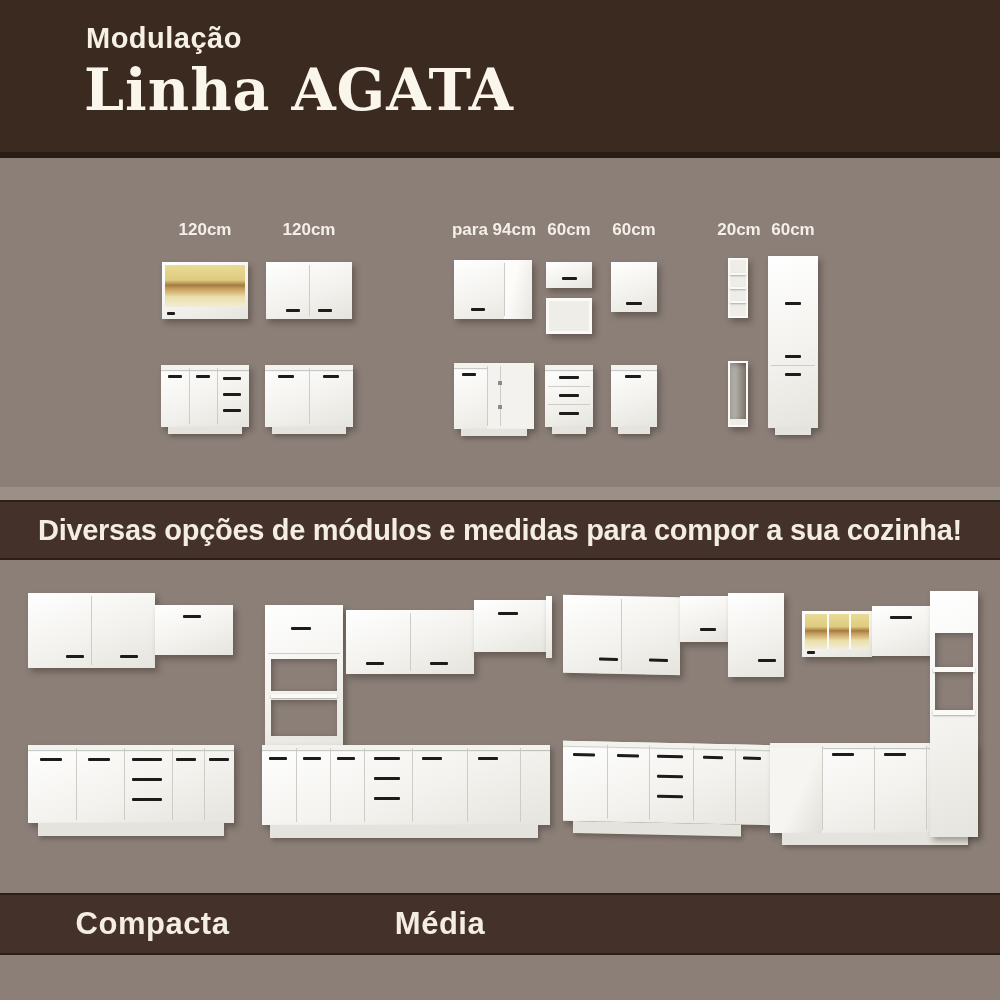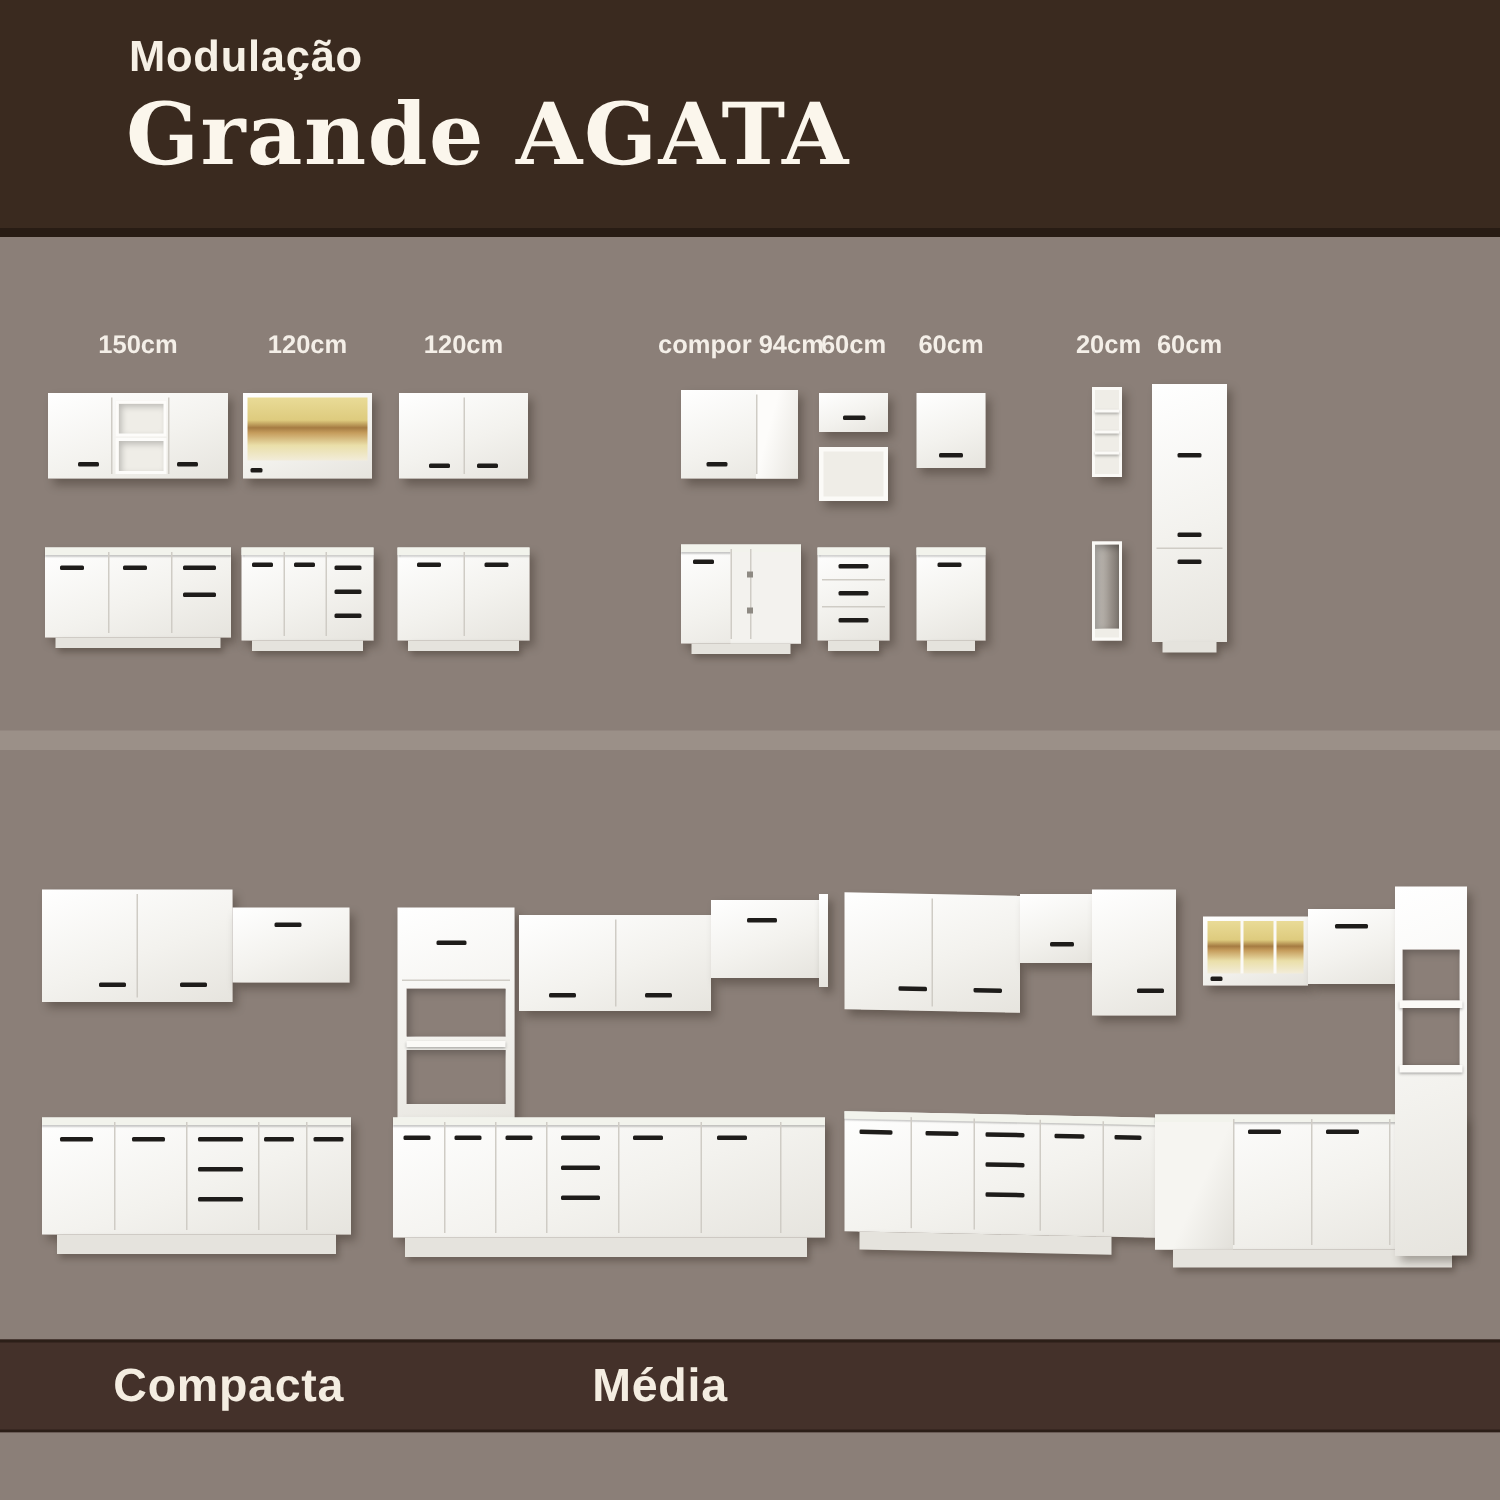--- a/index.html
+++ b/index.html
@@ -34,46 +34,25 @@
   .frame{border:3px solid #fbfaf7;background:#efede7;box-shadow:3px 4px 6px rgba(35,25,18,.35);position:absolute;}
   .darkniche{position:absolute;background:linear-gradient(90deg,#d3cfc9 0%,#948d86 70%,#7d766f 100%);box-shadow:inset 2px 2px 5px rgba(0,0,0,.3);}
 </style>
 </head>
 <body>
 
 <div class="page">
 
   <header class="hdr">
     <div class="sub">Modulação</div>
-    <div class="ttl">Grande AGATA</div>
+    <div class="ttl">Linha AGATA</div>
   </header>
 
   <section class="mods">
 
-    <div class="mod" style="left:30px;width:124px;">
-      <div class="szlabel">150cm</div>
-      <div class="cab" style="left:2px;top:104px;width:120px;height:57px;">
-        <div class="vl" style="left:42px;"></div>
-        <div class="vl" style="left:80px;"></div>
-        <div class="niche" style="left:45px;top:5px;width:30px;height:20px;"></div>
-        <div class="niche" style="left:45px;top:30px;width:30px;height:20px;"></div>
-        <div class="h" style="left:20px;top:46px;width:14px;"></div>
-        <div class="h" style="left:86px;top:46px;width:14px;"></div>
-      </div>
-      <div class="cab" style="left:0;top:207px;width:124px;height:60px;">
-        <div class="counter"></div>
-        <div class="vl" style="left:42px;"></div>
-        <div class="vl" style="left:84px;"></div>
-        <div class="h" style="left:10px;top:12px;width:16px;"></div>
-        <div class="h" style="left:52px;top:12px;width:16px;"></div>
-        <div class="h" style="left:92px;top:12px;width:22px;"></div>
-        <div class="h" style="left:92px;top:30px;width:22px;"></div>
-        <div class="plinth"></div>
-      </div>
-    </div>
 
     <div class="mod" style="left:160px;width:90px;">
       <div class="szlabel">120cm</div>
       <div class="cab" style="left:2px;top:104px;width:86px;height:57px;">
         <div class="wood" style="left:3px;top:3px;right:3px;bottom:12px;"></div>
         <div class="h" style="left:5px;bottom:4px;width:8px;"></div>
       </div>
       <div class="cab" style="left:1px;top:207px;width:88px;height:62px;">
         <div class="counter"></div>
         <div class="vl" style="left:28px;"></div>
@@ -98,21 +77,21 @@
         <div class="counter"></div>
         <div class="vl" style="left:44px;"></div>
         <div class="h" style="left:13px;top:10px;width:16px;"></div>
         <div class="h" style="left:58px;top:10px;width:16px;"></div>
         <div class="plinth"></div>
       </div>
     </div>
 
 
     <div class="mod" style="left:454px;width:80px;">
-      <div class="szlabel">compor 94cm</div>
+      <div class="szlabel">para 94cm</div>
       <div class="cab" style="left:0;top:102px;width:78px;height:59px;">
         <div style="position:absolute;left:50px;top:0;width:28px;height:59px;background:linear-gradient(105deg,#fdfcfa 35%,#e7e5df 100%);"></div>
         <div class="vl" style="left:50px;"></div>
         <div class="h" style="left:17px;top:48px;width:14px;"></div>
       </div>
       <div class="cab" style="left:0;top:205px;width:80px;height:66px;">
         <div class="counter"></div>
         <div style="position:absolute;left:33px;top:5px;width:47px;height:61px;background:#f3f2ee;"></div>
         <div class="vl" style="left:33px;"></div>
         <div class="vl" style="left:46px;"></div>
@@ -174,20 +153,23 @@
         <div class="h" style="left:17px;top:117px;width:16px;"></div>
         <div class="plinth"></div>
       </div>
     </div>
 
 
 
   </section>
 
   <div class="strip-light"></div>
+  <div class="band banner">
+    <span>Diversas opções de módulos e medidas para compor a sua cozinha!</span>
+  </div>
 
   <section class="kitchens">
 
     <div class="kit" style="left:25px;width:212px;">
       <div class="cab" style="left:3px;top:33px;width:127px;height:75px;">
         <div class="vl" style="left:63px;"></div>
         <div class="h" style="left:38px;top:62px;width:18px;"></div>
         <div class="h" style="left:92px;top:62px;width:18px;"></div>
       </div>
       <div class="cab" style="left:130px;top:45px;width:78px;height:50px;">

